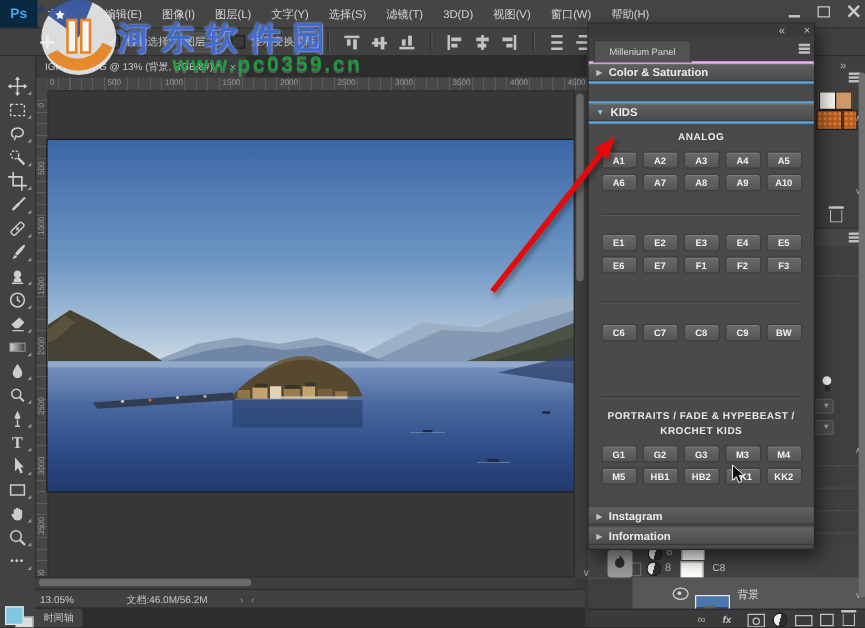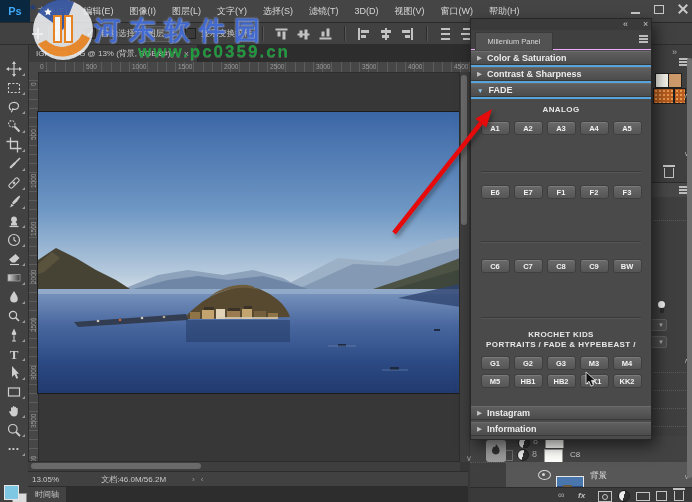--- a/index.html
+++ b/index.html
@@ -90,21 +90,21 @@
   .lock{width:8px;height:6px;background:#c9c9c9;position:relative;margin-top:5px;}
   .lock::before{content:'';position:absolute;left:1px;top:-4.5px;width:4px;height:4px;border:1.4px solid #c9c9c9;border-bottom:none;border-radius:3px 3px 0 0;}
   .micon{border:1px solid #c2c2c2;}
   .fxt{color:#c2c2c2;font-size:8px;font-style:italic;font-weight:bold;}
   .flame{left:486px;top:440px;width:20px;height:22px;background:#9a9a9a;border-radius:3px;display:flex;align-items:center;justify-content:center;}
   .appscroll{left:687px;top:58px;width:5px;height:420px;background:#6f6f6f;border-radius:2px;}
   
   .panel{left:470px;top:18px;width:182px;height:422px;background:#4a4a4a;border:1px solid #272727;
          box-shadow:4px 6px 14px rgba(0,0,0,.55);z-index:40;box-sizing:border-box;}
   .p-top{position:absolute;left:0;top:0;width:100%;height:11px;background:#3a3a3a;}
-  .p-tabrow{position:absolute;left:0;top:11px;width:100%;height:19px;background:#404040;border-bottom:1px solid #f0abfc;}
+  .p-tabrow{position:absolute;left:0;top:11px;width:100%;height:19px;background:#404040;border-bottom:4px solid #f0abfc;}
   .p-tab{position:absolute;left:4px;top:2px;width:76px;height:17px;background:#525252;border:1px solid #3a3a3a;border-bottom:none;
          color:#d8d8d8;font-size:7.5px;display:flex;align-items:center;justify-content:center;}
   .p-icon{position:absolute;color:#c5c5c5;font-size:9px;line-height:9px;}
   .ph{position:absolute;left:0;width:100%;height:14px;background:linear-gradient(#5f5f5f,#4c4c4c);
       border-top:1px solid #6b6b6b;border-bottom:1px solid #383838;box-sizing:border-box;
       display:flex;align-items:center;color:#ececec;font-size:9px;font-weight:bold;padding-left:6px;gap:5px;}
   .ph .arr{font-size:6.5px;color:#c0c0c0;font-weight:normal;}
   .ph .arr.blue{color:#8cc4ea;}
   .blueline{position:absolute;left:0;width:100%;height:2px;background:#57a3dc;}
   .pgroup{position:absolute;left:0;width:100%;}
@@ -552,44 +552,54 @@
     <div class="p-tabrow">
       <div class="p-tab">Millenium Panel</div>
       <span class="hamb" style="position:absolute;left:168px;top:8px"></span>
     </div>
 
     <div class="ph" style="top:32px">
       <span class="arr">▶</span>
       <span>Color &amp; Saturation</span>
     </div>
     <div class="blueline" style="top:46px"></div>
-    <div class="ph" style="top:48px">
-      <span class="arr">▶</span>
-      <span>Contrast &amp; Sharpness</span>
-    </div>
     <div class="blueline" style="top:62px"></div>
     <div class="ph" style="top:64px">
       <span class="arr blue">▼</span>
-      <span>FADE</span>
+      <span>KIDS</span>
     </div>
     <div class="blueline" style="top:78px"></div>
 
     <div class="pgroup" style="top:86px">
       <div class="g-title">ANALOG</div>
       <div class="vrow first">
         <div class="vsco-btn">A1</div>
         <div class="vsco-btn">A2</div>
         <div class="vsco-btn">A3</div>
         <div class="vsco-btn">A4</div>
         <div class="vsco-btn">A5</div>
       </div>
+      <div class="vrow">
+        <div class="vsco-btn">A6</div>
+        <div class="vsco-btn">A7</div>
+        <div class="vsco-btn">A8</div>
+        <div class="vsco-btn">A9</div>
+        <div class="vsco-btn">A10</div>
+      </div>
     </div>
     <div class="pdiv" style="top:152px"></div>
 
     <div class="pgroup" style="top:162px">
+      <div class="vrow first">
+        <div class="vsco-btn">E1</div>
+        <div class="vsco-btn">E2</div>
+        <div class="vsco-btn">E3</div>
+        <div class="vsco-btn">E4</div>
+        <div class="vsco-btn">E5</div>
+      </div>
       <div class="vrow">
         <div class="vsco-btn">E6</div>
         <div class="vsco-btn">E7</div>
         <div class="vsco-btn">F1</div>
         <div class="vsco-btn">F2</div>
         <div class="vsco-btn">F3</div>
       </div>
     </div>
     <div class="pdiv" style="top:222px"></div>
 
@@ -598,22 +608,22 @@
         <div class="vsco-btn">C6</div>
         <div class="vsco-btn">C7</div>
         <div class="vsco-btn">C8</div>
         <div class="vsco-btn">C9</div>
         <div class="vsco-btn">BW</div>
       </div>
     </div>
     <div class="pdiv" style="top:298px"></div>
 
     <div class="pgroup" style="top:309px">
+      <div class="g-title">PORTRAITS / FADE &amp; HYPEBEAST /</div>
       <div class="g-title" style="margin-top:2px">KROCHET KIDS</div>
-      <div class="g-title">PORTRAITS / FADE &amp; HYPEBEAST /</div>
       <div class="vrow first">
         <div class="vsco-btn">G1</div>
         <div class="vsco-btn">G2</div>
         <div class="vsco-btn">G3</div>
         <div class="vsco-btn">M3</div>
         <div class="vsco-btn">M4</div>
       </div>
       <div class="vrow">
         <div class="vsco-btn">M5</div>
         <div class="vsco-btn">HB1</div>

